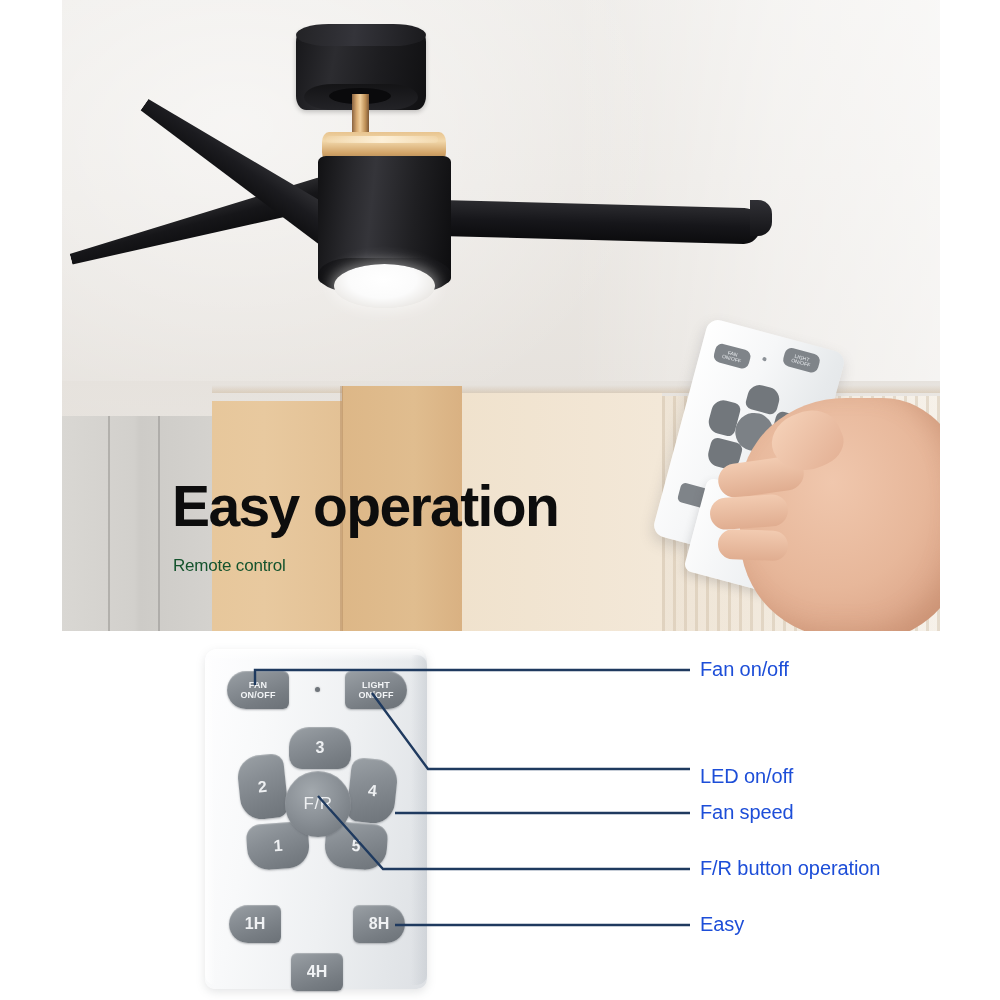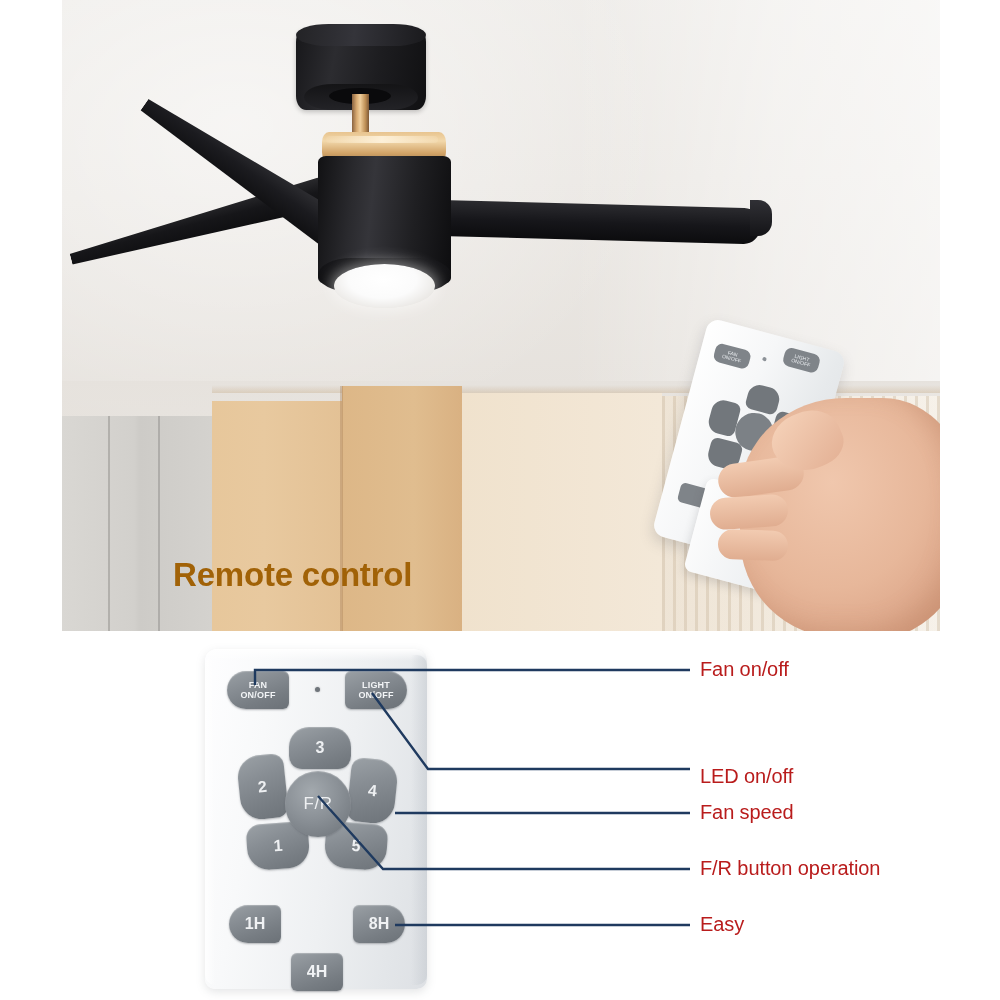--- a/index.html
+++ b/index.html
@@ -202,21 +202,21 @@
   }
 
   
   .headline{
     position:absolute;left:110px;top:478px;
     font-size:57px;font-weight:700;color:#0d0d0d;letter-spacing:-1.6px;
     line-height:1;white-space:nowrap;
   }
   .subline{
     position:absolute;left:111px;top:556px;
-    font-size:33px;font-weight:700;color:#a16207;letter-spacing:-.2px;white-space:nowrap;
+    font-size:17px;font-weight:400;color:#14532d;letter-spacing:-.2px;white-space:nowrap;
   }
 
   
   .diagram{position:absolute;left:0;top:631px;width:1000px;height:369px;background:#fff;}
 
   .remote{
     position:absolute;left:205px;top:18px;width:222px;height:340px;
     border-radius:12px 12px 10px 10px;
     background:linear-gradient(100deg,#fefeff 0%,#f8f9fa 26%,#eef0f2 58%,#e3e6e9 84%,#dde0e4 100%);
     box-shadow:0 3px 10px rgba(120,125,132,.20);
@@ -280,21 +280,21 @@
   }
   .tbtn span{font-size:16px;font-weight:600;}
   .t1{left:0;border-radius:19px 6px 6px 19px;}
   .t2{left:62px;border-radius:6px;margin-top:48px;}
   .t3{left:124px;border-radius:6px 19px 19px 6px;text-align:center;}
 
   
   .leaders{position:absolute;left:0;top:0;width:1000px;height:369px;pointer-events:none;}
 
   .ann{
-    position:absolute;font-size:20px;color:#b91c1c;white-space:nowrap;letter-spacing:-.1px;
+    position:absolute;font-size:20px;color:#1d4ed8;white-space:nowrap;letter-spacing:-.1px;
   }
 </style>
 </head>
 <body>
 
 <div id="page">
 
   <div class="hero">
     <div class="hero-ceiling"></div>
     <div class="hero-light"></div>
@@ -351,20 +351,21 @@
         <div class="prem-b tm tm3"></div>
       </div>
       <div class="prem-batt"></div>
       <div class="hand"></div>
       <div class="finger f1"></div>
       <div class="finger f2"></div>
       <div class="finger f3"></div>
       <div class="thumb"></div>
     </div>
 
+    <div class="headline">Easy operation</div>
     <div class="subline">Remote control</div>
   </div>
 
   <div class="diagram">
 
     <div class="remote">
       <div class="remote-top-edge"></div>
       <div class="remote-left-edge"></div>
       <div class="remote-right-edge"></div>
 

